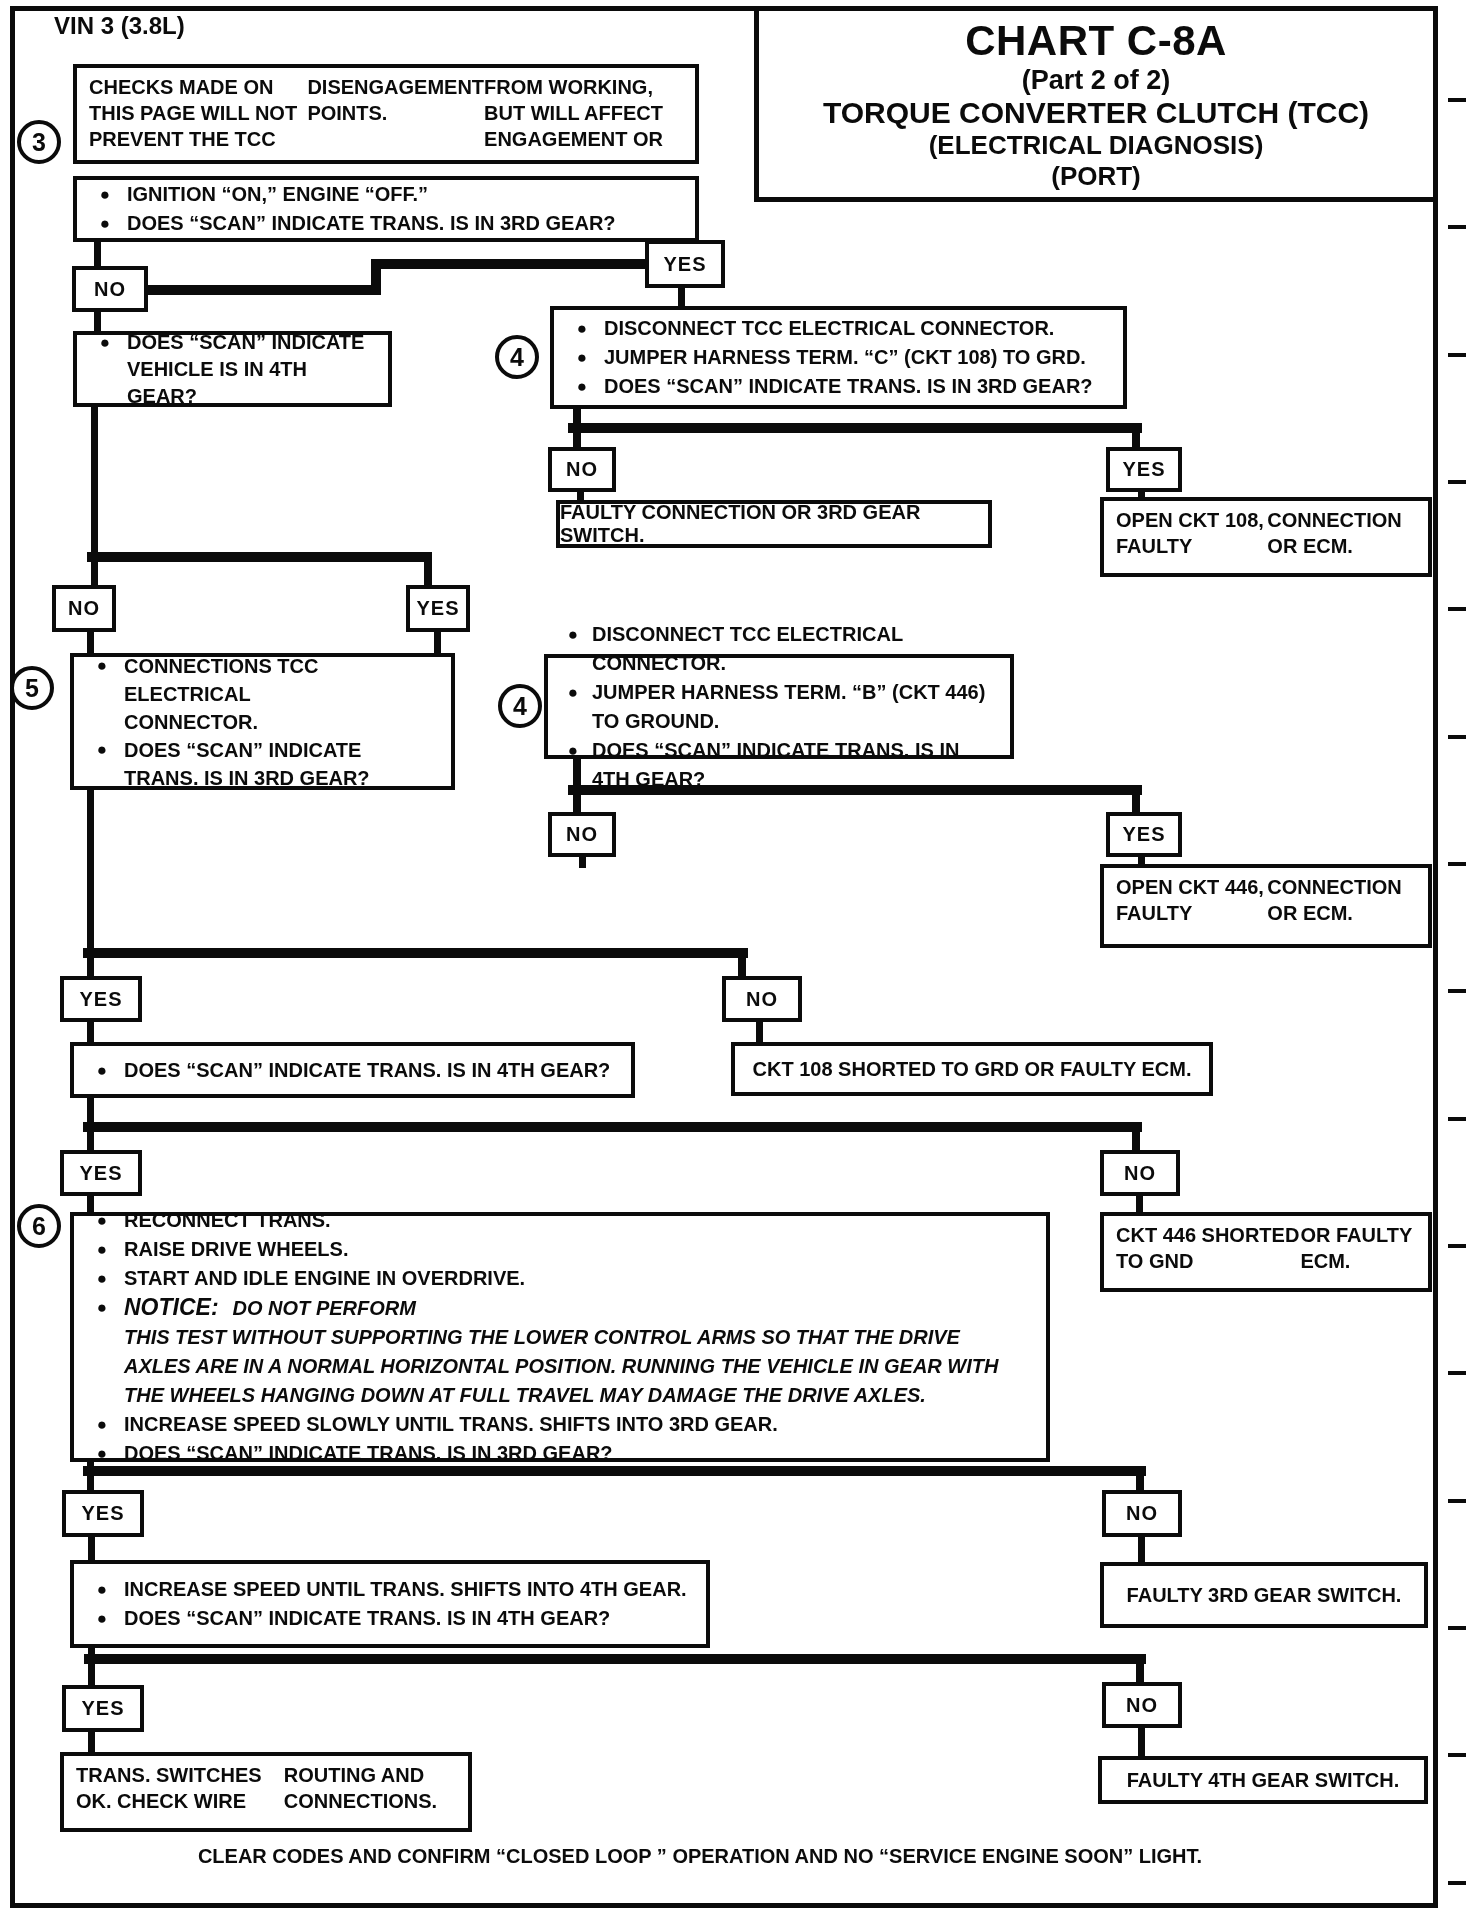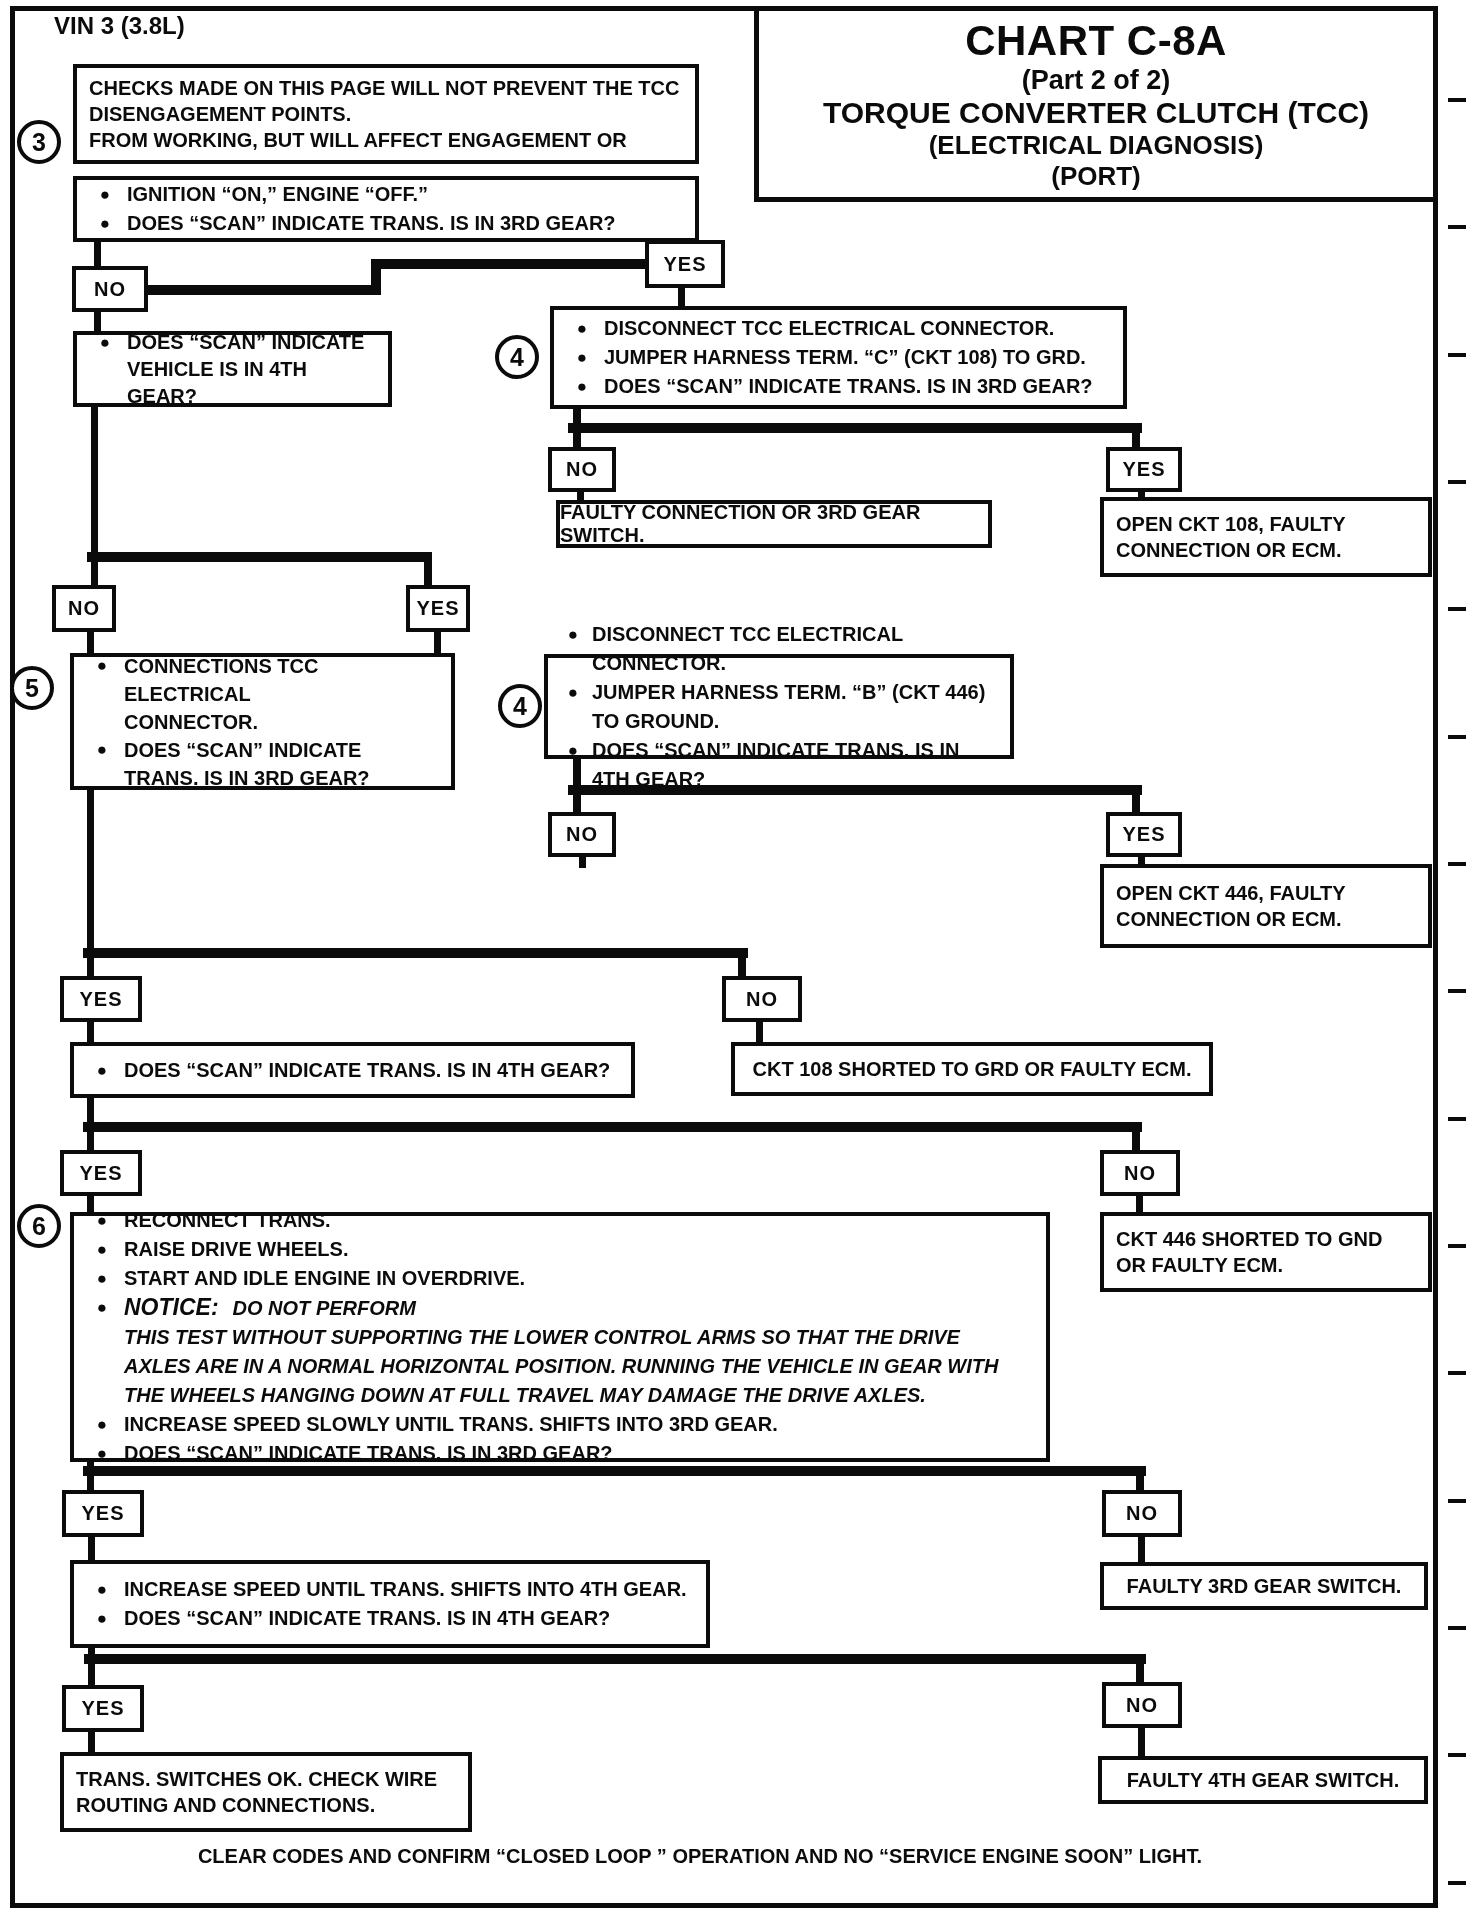--- a/index.html
+++ b/index.html
@@ -13,21 +13,21 @@
   .titlebox{position:absolute;left:754px;top:6px;width:684px;height:196px;
     border:5px solid #0b0b0b;box-sizing:border-box;background:#fff;
     display:flex;flex-direction:column;align-items:center;justify-content:center;text-align:center;}
   .t1{font-size:42px;letter-spacing:.5px;}
   .t2{font-size:27px;}
   .t3{font-size:30px;}
   .t4{font-size:26px;}
   .vin{position:absolute;left:54px;top:12px;font-size:24px;}
   .box{position:absolute;background:#fff;border:4px solid #0b0b0b;box-sizing:border-box;}
   .lbl{display:flex;align-items:center;justify-content:center;font-size:20px;letter-spacing:1px;}
-  .txtbox{display:flex;flex-direction:column;justify-content:center;padding:6px 12px;font-size:20px;line-height:26px;}
+  .txtbox{display:flex;flex-direction:row;justify-content:center;padding:6px 12px;font-size:20px;line-height:26px;}
   .bullets{padding:8px 10px 8px 6px;display:flex;flex-direction:column;justify-content:center;font-size:20px;line-height:29px;}
   .b{display:flex;}
   .dot{width:44px;text-align:center;flex:0 0 44px;font-size:17px;line-height:inherit;}
   .btxt{flex:1;}
   .cont{margin-left:44px;}
   .circle{position:absolute;width:44px;height:44px;border:4px solid #0b0b0b;border-radius:50%;
     background:#fff;box-sizing:border-box;display:flex;align-items:center;justify-content:center;
     font-size:25px;z-index:5;}
   .vline,.hline{position:absolute;background:#0b0b0b;}
   .tick{position:absolute;left:1448px;width:18px;height:4px;background:#0b0b0b;display:block;}
@@ -273,21 +273,21 @@
     <div class="b">
         <span class="dot">●</span>
         <span class="btxt">INCREASE SPEED UNTIL TRANS. SHIFTS INTO 4TH GEAR.</span>
       </div>
     <div class="b">
         <span class="dot">●</span>
         <span class="btxt">DOES “SCAN” INDICATE TRANS. IS IN 4TH GEAR?</span>
       </div>
   </div>
 
-  <div class="box lbl" style="left:1100px;top:1562px;width:328px;height:48px;font-size:20px;letter-spacing:0">FAULTY 3RD GEAR SWITCH.</div>
+  <div class="box lbl" style="left:1100px;top:1562px;width:328px;height:66px;font-size:20px;letter-spacing:0">FAULTY 3RD GEAR SWITCH.</div>
 
   <div class="box lbl" style="left:62px;top:1685px;width:82px;height:47px">YES</div>
   <div class="box lbl" style="left:1102px;top:1682px;width:80px;height:46px">NO</div>
 
   <div class="box txtbox" style="left:60px;top:1752px;width:412px;height:80px">
     <div>TRANS. SWITCHES OK.  CHECK WIRE</div>
     <div>ROUTING AND CONNECTIONS.</div>
   </div>
 
   <div class="box lbl" style="left:1098px;top:1756px;width:330px;height:48px;font-size:20px;letter-spacing:0">FAULTY 4TH GEAR SWITCH.</div>

